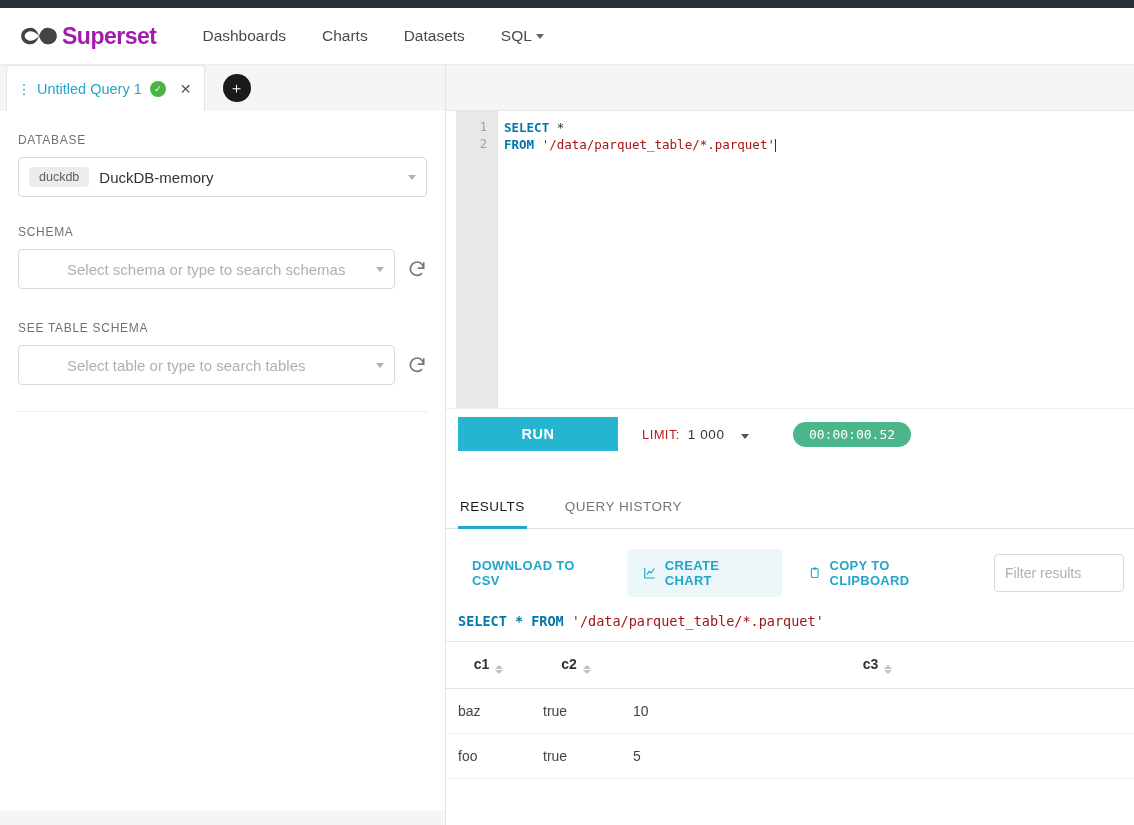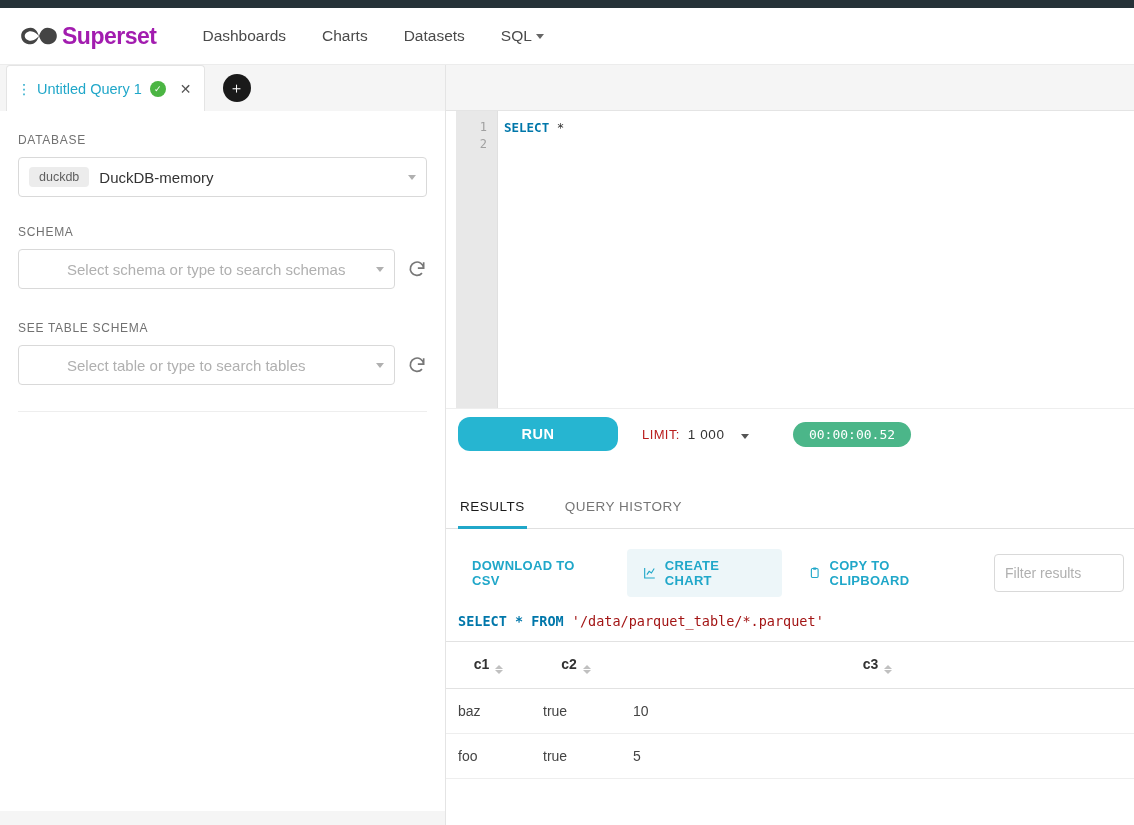--- a/index.html
+++ b/index.html
@@ -170,21 +170,21 @@
     padding: 8px 12px 8px;
     border-top: 1px solid #eee;
     gap: 24px;
   }
   .run-btn {
     background: #26b5d1;
     color: #fff;
     font-weight: 600;
     padding: 0 40px;
     height: 34px;
-    border-radius: 12px;
+    border-radius: 0;
     display: flex; align-items: center; justify-content: center;
     cursor: pointer;
     min-width: 160px;
     font-size: 14.5px;
     letter-spacing: 0.5px;
   }
   .limit-label { font-size: 13px; letter-spacing: 0.4px; color: #b91c1c; }
   .limit-val { font-size: 13.5px; letter-spacing: 0.6px; margin-left: -16px; }
   .limit-caret {
     width: 0; height: 0;
@@ -376,21 +376,21 @@
   <div class="right-col">
 
     <div style="height:46px;background:#f5f5f5;border-bottom:1px solid #e4e4e4"></div>
 
     <div class="editor-wrap">
       <div class="gutter-spacer"></div>
       <div class="gutter" id="gutter">
           <div>1</div>
           <div>2</div>
         </div>
-      <div class="code" id="code"><div><span class="kw">SELECT</span><span> *</span></div></div>
+      <div class="code" id="code"><div><span class="kw">SELECT</span><span> *</span></div><div><span class="kw">FROM</span><span> </span><span class="str">'/data/parquet_table/*.parquet'</span><span class="cursor-bar"></span></div></div>
     </div>
 
     <div class="toolbar">
       <div class="run-btn">
         <span>RUN</span>
       </div>
       <span class="limit-label">LIMIT:</span>
       <span class="limit-val">
         <span>1 000</span>
         <span class="limit-caret"></span>

